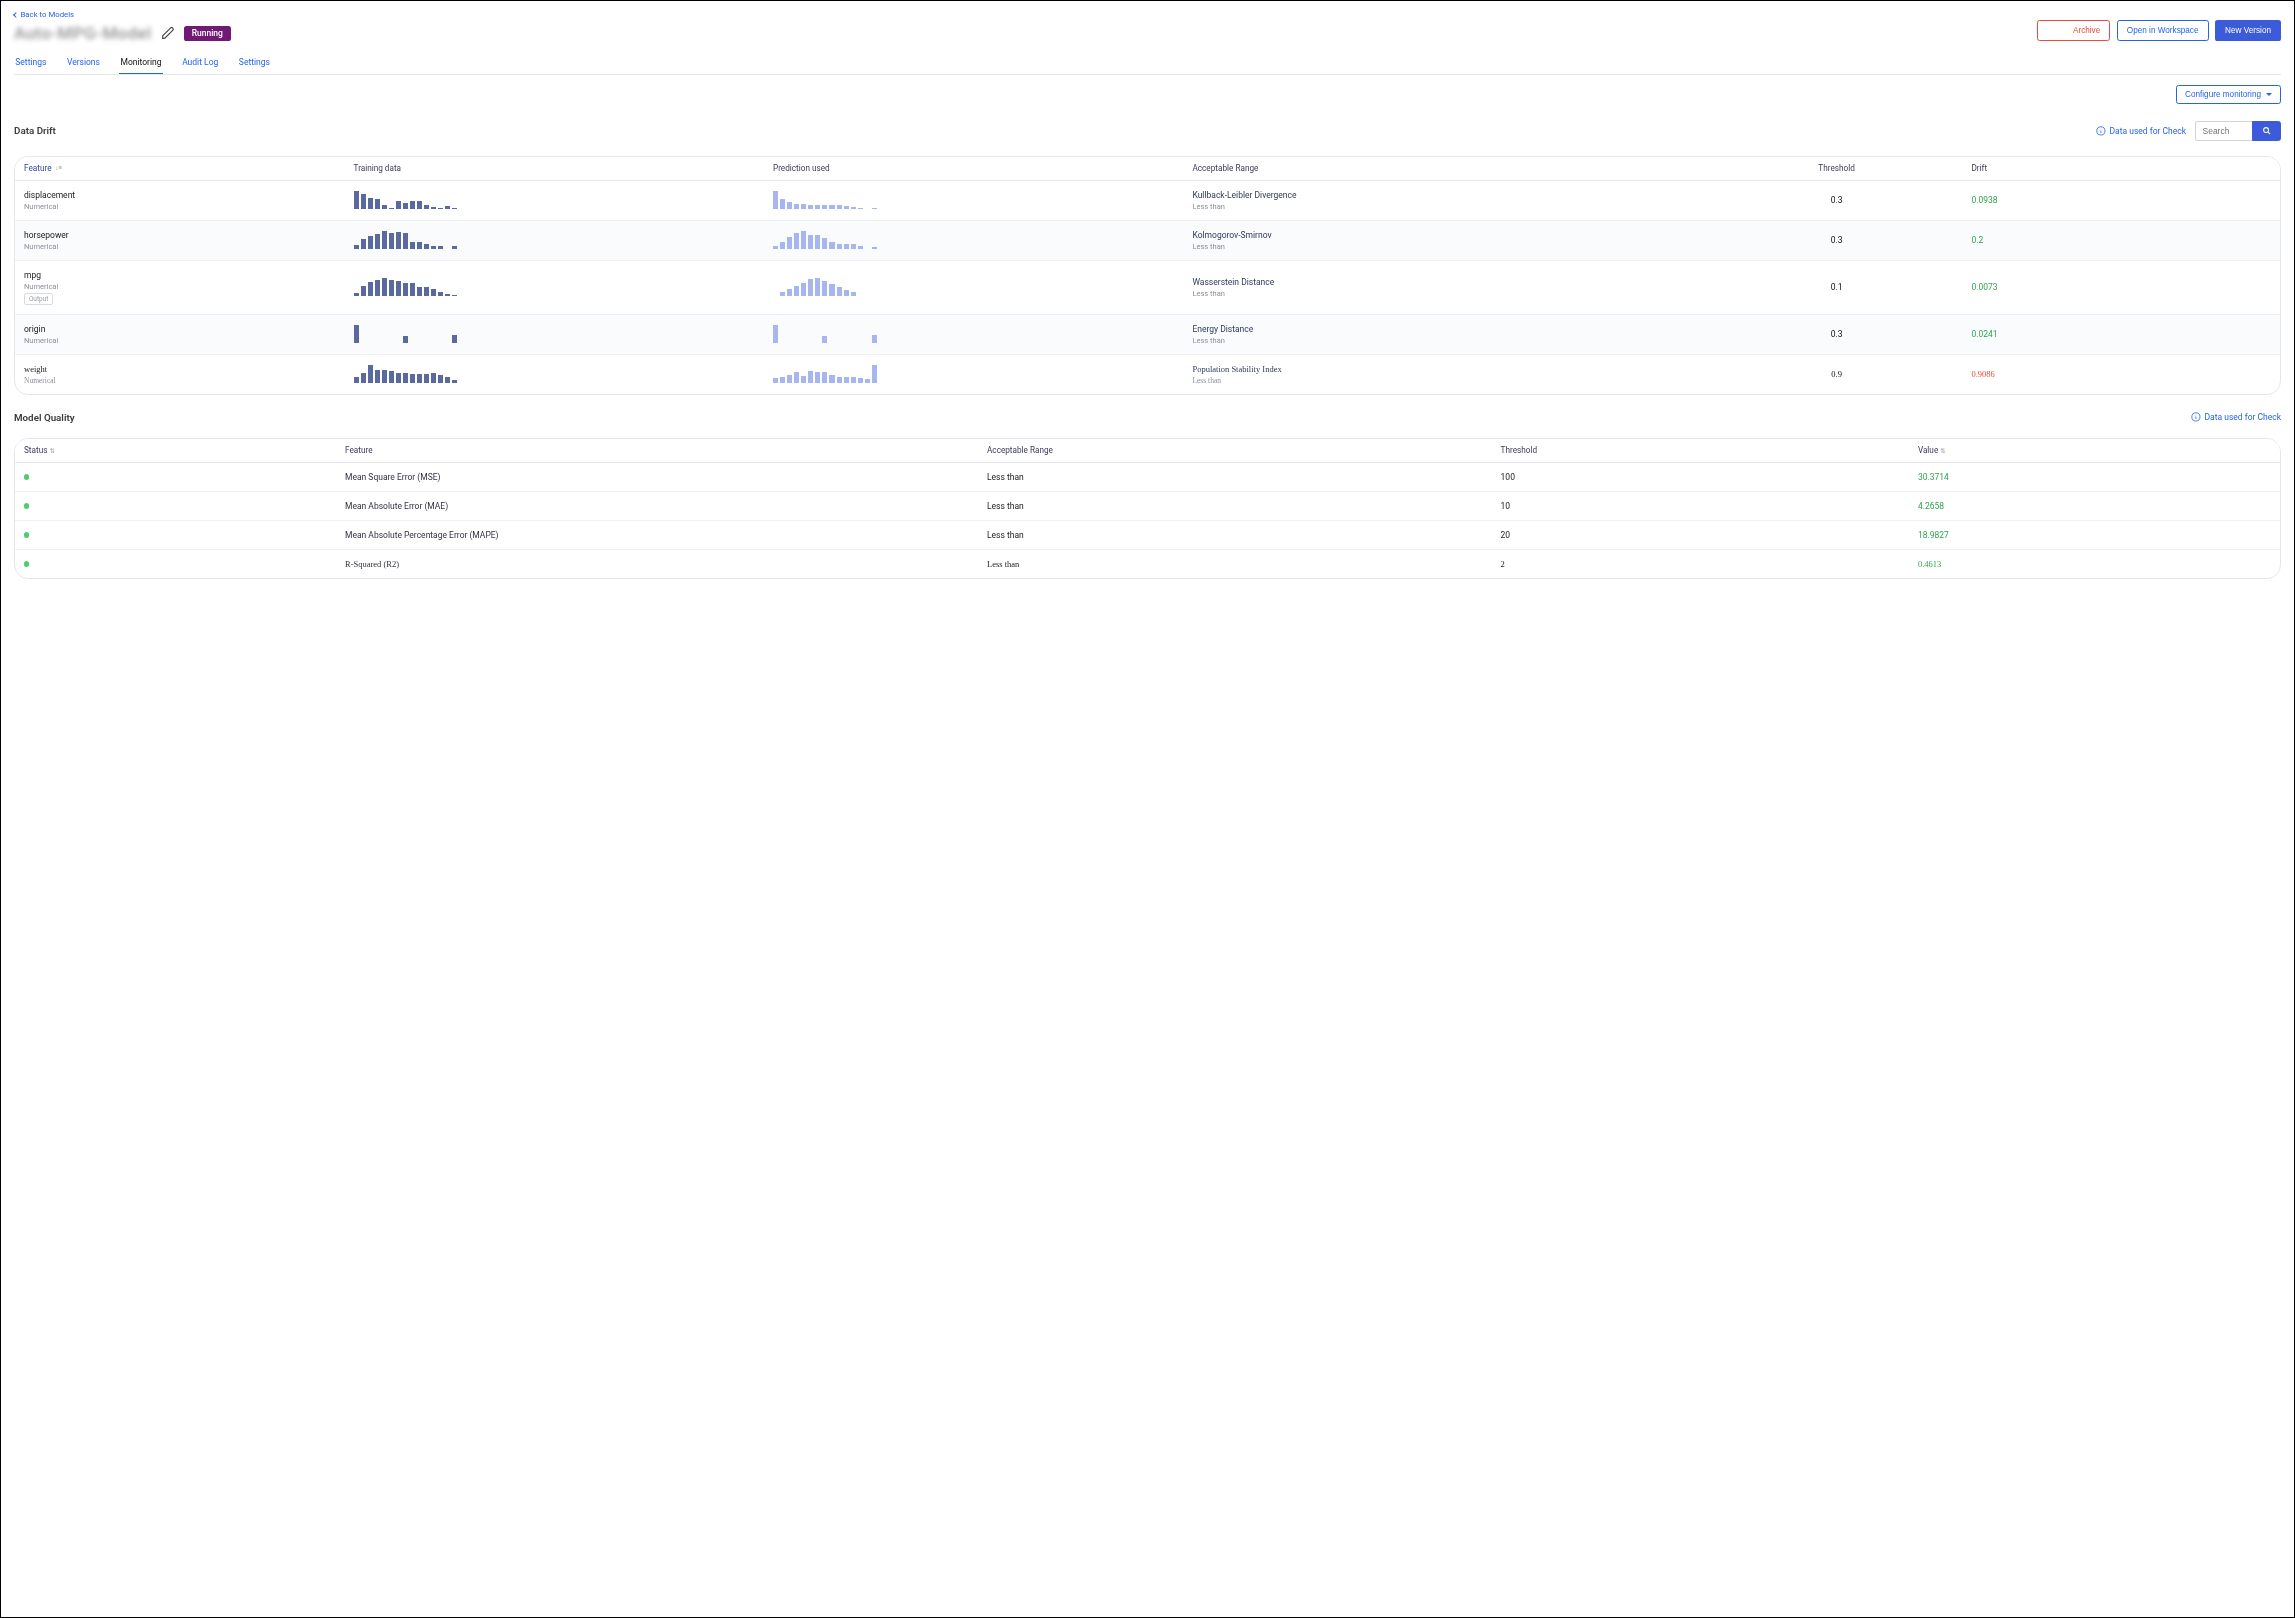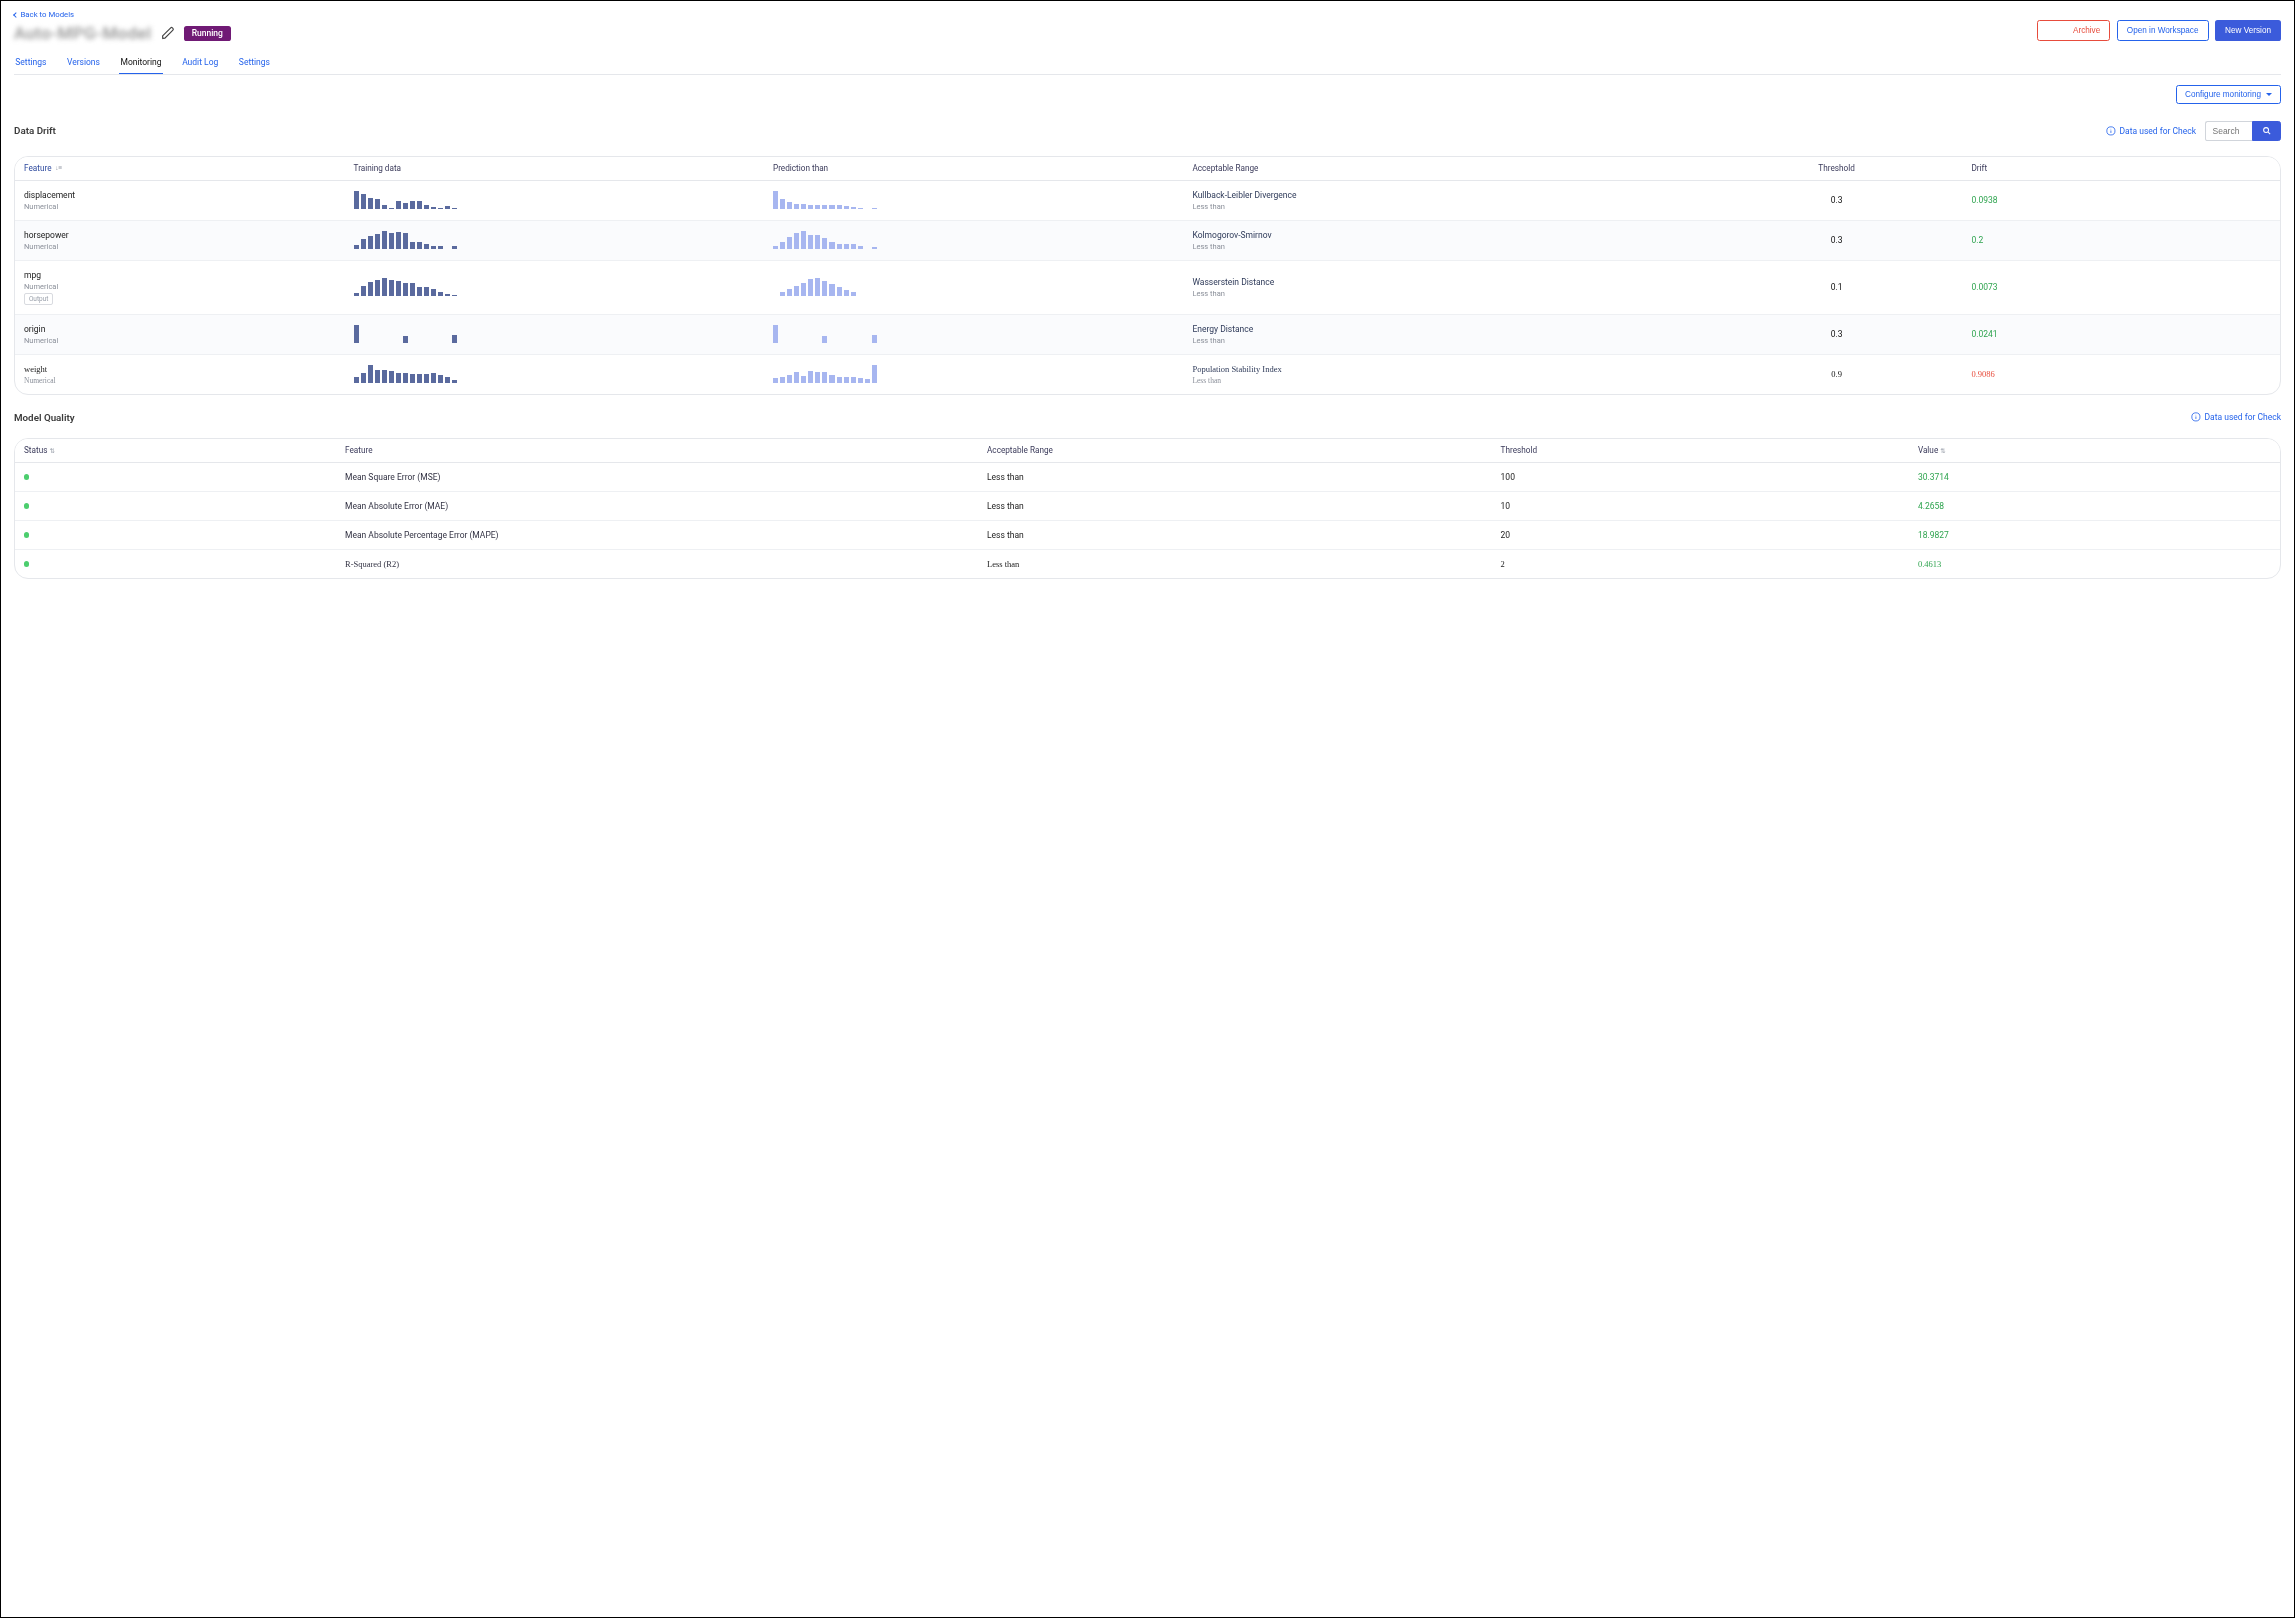--- a/index.html
+++ b/index.html
@@ -46,21 +46,21 @@
     display: inline-flex; align-items: center; gap: 5.2px;
   }
   .section-head {
     display: flex; justify-content: space-between; align-items: center; margin-top: 17px;
   }
   .section-title { font-size: 9.8px; font-weight: 600; color: #3b3b3b; }
   .info-link { color: #2563eb; font-size: 8.5px; display: inline-flex; align-items: center; gap: 3.9px; cursor: pointer; }
   .search-wrap { display: flex; margin-left: 9px; }
   .search-input {
     border: 0.7px solid #d1d5db; border-right: none; border-radius: 2.6px 0 0 2.6px;
-    padding: 3.9px 6.5px; font-size: 8.5px; width: 47px; outline: none;
+    padding: 3.9px 6.5px; font-size: 8.5px; width: 57px; outline: none;
   }
   .search-btn {
     background: #3b5bdb; border: 0.7px solid #3b5bdb; border-radius: 0 2.6px 2.6px 0;
     width: 29px; display: flex; align-items: center; justify-content: center; cursor: pointer;
   }
   .search-btn svg { color: #fff; }
   .table {
     border: 0.7px solid #e5e7eb; border-radius: 14px; margin-top: 15px; overflow: hidden;
   }
   .thead, .trow {
@@ -172,21 +172,21 @@
   </div>
 </div>
 
 <div class="table">
   <div class="thead drift-grid">
     <div class="th-link">
       <span>Feature</span>
       <span class="sort-icon">↓≡</span>
     </div>
     <div>Training data</div>
-    <div>Prediction than</div>
+    <div>Prediction used</div>
     <div>Acceptable Range</div>
     <div style="text-align:center">Threshold</div>
     <div>Drift</div>
   </div>
   <div id="drift-rows">
       <div class="trow drift-grid">
         <div>
           <div class="feature-name">displacement</div>
           <div class="feature-sub">Numerical</div>
         </div>

